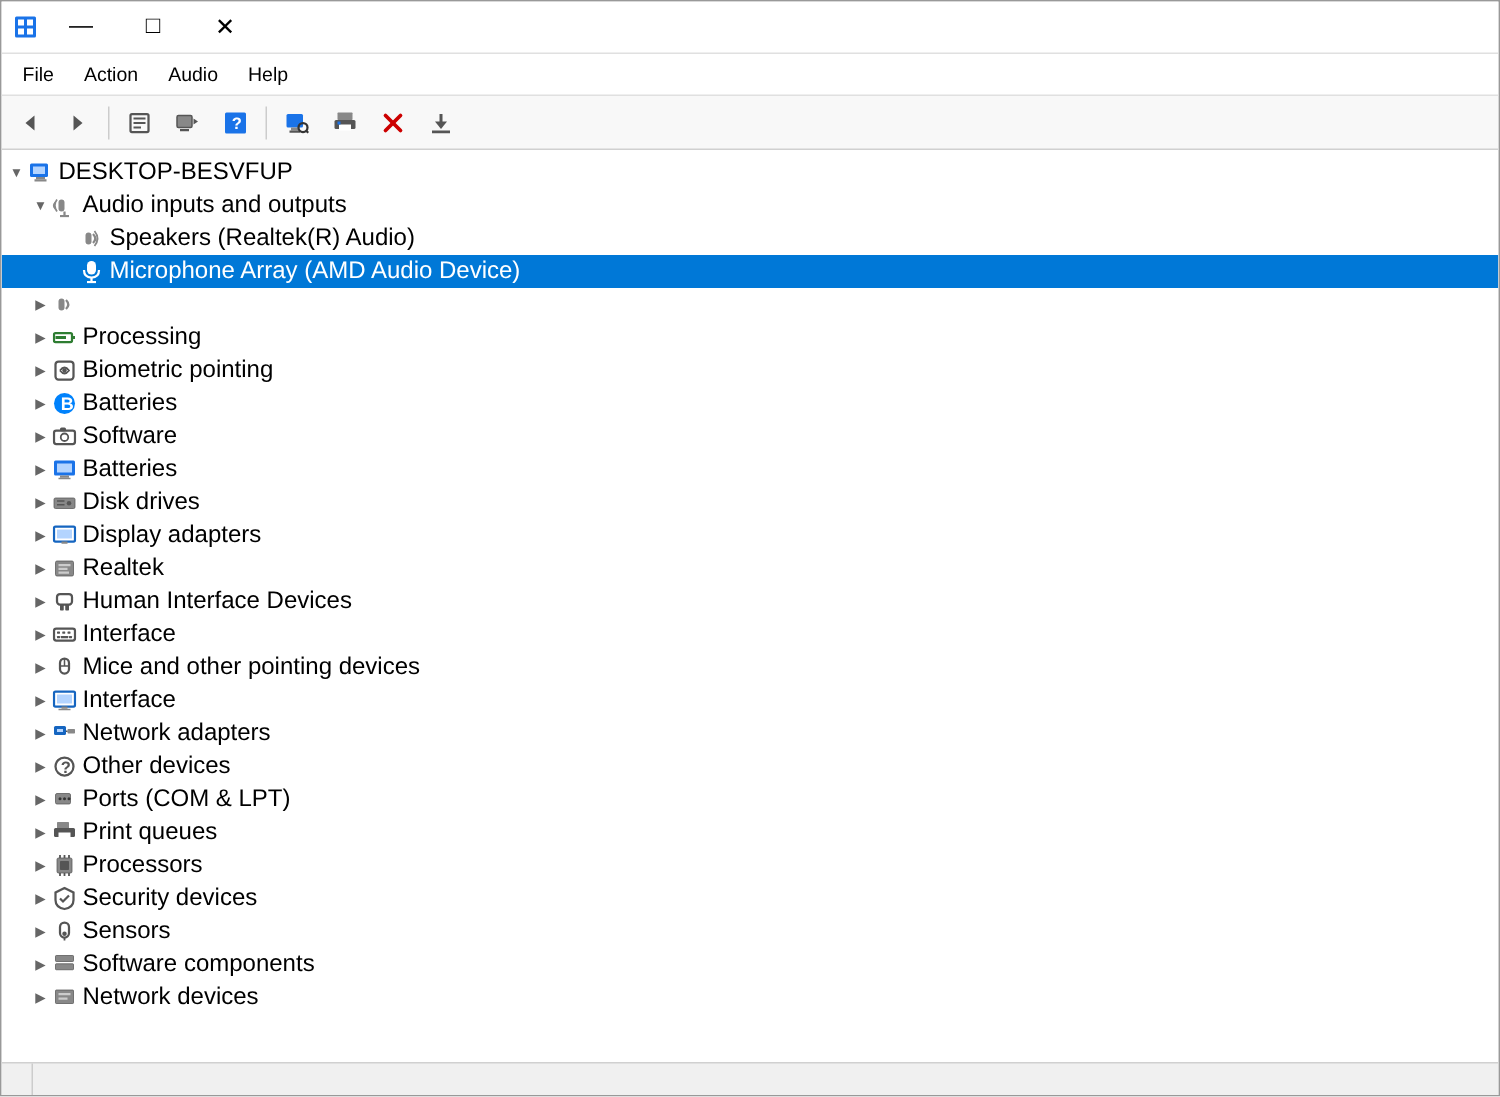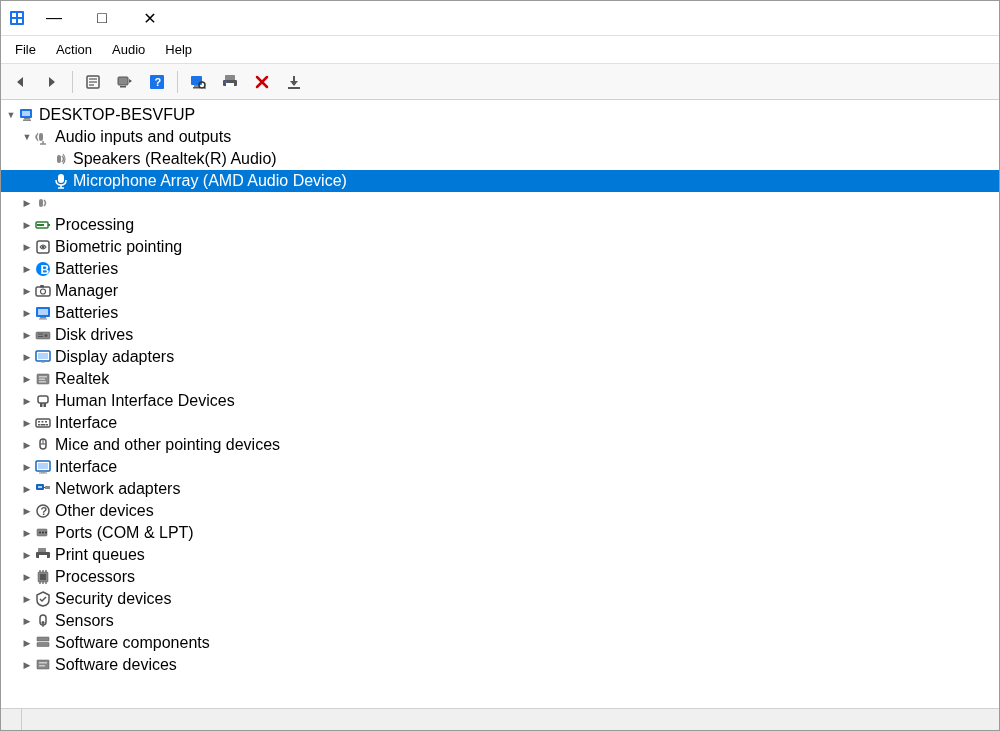--- a/index.html
+++ b/index.html
@@ -388,21 +388,21 @@
 
       <div class="tree-item indent-1">
         <span class="expand-arrow">▶</span>
         <span class="item-icon">
           <svg width="16" height="16" viewBox="0 0 16 16">
             <rect x="1" y="4" width="14" height="9" rx="1.5" fill="none" stroke="#555" stroke-width="1.5"></rect>
             <circle cx="8" cy="8.5" r="2.5" fill="none" stroke="#555" stroke-width="1.2"></circle>
             <rect x="5" y="2" width="4" height="2.5" rx="1" fill="#555"></rect>
           </svg>
         </span>
-        <span class="item-label">Manager</span>
+        <span class="item-label">Software</span>
       </div>
 
       <div class="tree-item indent-1">
         <span class="expand-arrow">▶</span>
         <span class="item-icon icon-computer">
           <svg width="16" height="16" viewBox="0 0 16 16">
             <rect x="1" y="2" width="14" height="10" rx="1" fill="#1a73e8"></rect>
             <rect x="3" y="4" width="10" height="6" fill="#b3d4ff"></rect>
             <rect x="5" y="12" width="6" height="1.5" fill="#888"></rect>
             <rect x="4" y="13.5" width="8" height="1" fill="#888"></rect>
@@ -604,21 +604,21 @@
 
       <div class="tree-item indent-1">
         <span class="expand-arrow">▶</span>
         <span class="item-icon">
           <svg width="16" height="16" viewBox="0 0 16 16">
             <rect x="2" y="3" width="12" height="9" rx="0.5" fill="#888" stroke="#555" stroke-width="0.5"></rect>
             <rect x="4" y="5" width="8" height="1.5" fill="#ccc"></rect>
             <rect x="4" y="8" width="6" height="1.5" fill="#ccc"></rect>
           </svg>
         </span>
-        <span class="item-label">Software devices</span>
+        <span class="item-label">Network devices</span>
       </div>
 
     </div>
   </div>
 
   <div class="status-bar">
     <div class="status-panel"></div>
   </div>
 
 </div>

